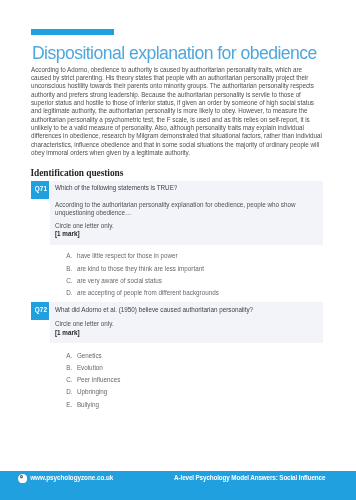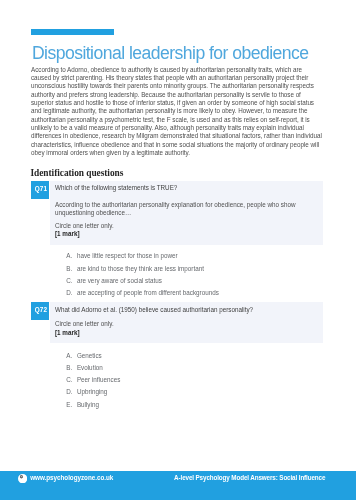--- a/index.html
+++ b/index.html
@@ -26,21 +26,21 @@
   .footer{position:absolute;left:0;top:470.5px;width:356px;height:29.5px;background:#21a0e0;}
   .footer-logo{position:absolute;left:17.9px;top:3.2px;width:9.3px;height:9.3px;}
   .footer-url{position:absolute;left:30.2px;top:3.9px;font-size:6.3px;line-height:7px;color:#ffffff;font-weight:bold;white-space:nowrap;letter-spacing:-0.03px;}
   .footer-right{position:absolute;left:174.1px;top:3.9px;font-size:6.3px;line-height:7px;color:#ffffff;font-weight:bold;white-space:nowrap;letter-spacing:-0.12px;}
 </style>
 </head>
 <body>
 
 <div class="page">
   <div class="accent-bar"></div>
-  <div class="title">Dispositional leadership for obedience</div>
+  <div class="title">Dispositional explanation for obedience</div>
   <div class="body-text" id="body-text">
       <div class="body-line">According to Adorno, obedience to authority is caused by authoritarian personality traits, which are</div>
       <div class="body-line">caused by strict parenting. His theory states that people with an authoritarian personality project their</div>
       <div class="body-line">unconscious hostility towards their parents onto minority groups. The authoritarian personality respects</div>
       <div class="body-line">authority and prefers strong leadership. Because the authoritarian personality is servile to those of</div>
       <div class="body-line">superior status and hostile to those of inferior status, if given an order by someone of high social status</div>
       <div class="body-line">and legitimate authority, the authoritarian personality is more likely to obey. However, to measure the</div>
       <div class="body-line">authoritarian personality a psychometric test, the F scale, is used and as this relies on self-report, it is</div>
       <div class="body-line">unlikely to be a valid measure of personality. Also, although personality traits may explain individual</div>
       <div class="body-line">differences in obedience, research by Milgram demonstrated that situational factors, rather than individual</div>

